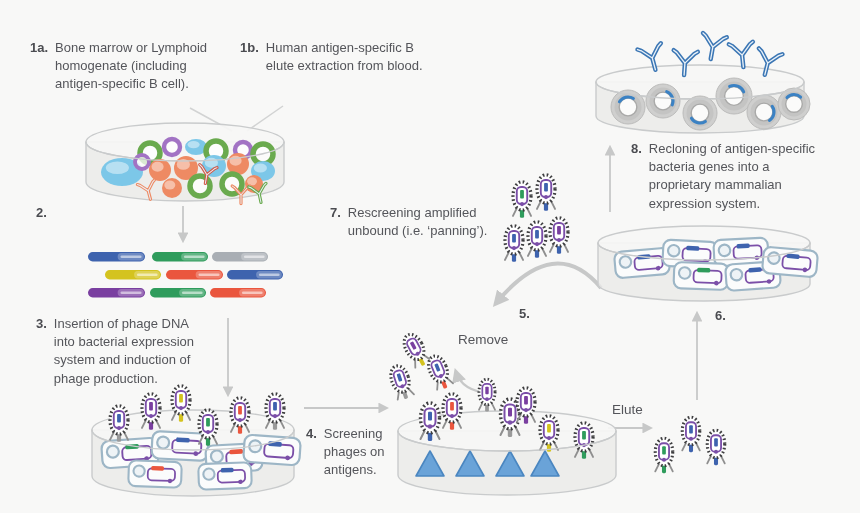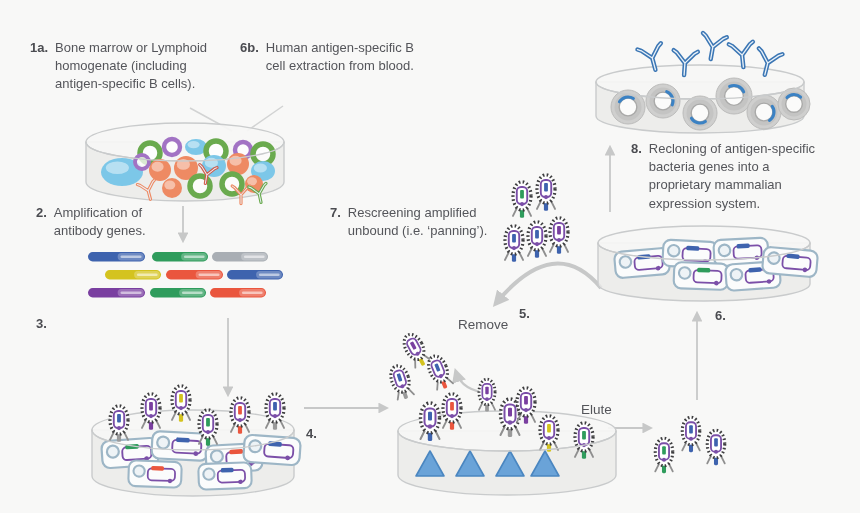--- a/index.html
+++ b/index.html
@@ -548,52 +548,57 @@
         <path d="M0,12 L0,1 M0,1 L-8,-8 M0,1 L8,-8 M-8,-8 L-11,-10 M8,-8 L11,-10" stroke="#3b76b4" stroke-width="4" fill="none" stroke-linecap="round"></path>
         <path d="M0,12 L0,1 M0,1 L-8,-8 M0,1 L8,-8 M-8,-8 L-11,-10 M8,-8 L11,-10" stroke="#e9f1f8" stroke-width="1.2" fill="none" stroke-linecap="round"></path>
       </g>
       <path d="M596,82 A104,17 0 0 0 804,82" fill="none" stroke="#c9cbcc" stroke-width="1.4"></path>
     </svg>
 
   <div class="step" style="left:30px;top:39px;width:206px">
     <span class="num">1a.</span>
     <span class="txt">Bone marrow or Lymphoid
 homogenate (including
-antigen-specific B cells).</span>
+antigen-specific B cell).</span>
   </div>
   <div class="step" style="left:240px;top:39px;width:210px">
-    <span class="num">6b.</span>
+    <span class="num">1b.</span>
     <span class="txt">Human antigen-specific B
-cell extraction from blood.</span>
+elute extraction from blood.</span>
   </div>
   <div class="step" style="left:36px;top:204px;width:150px">
     <span class="num">2.</span>
-    <span class="txt">Amplification of
-antibody genes.</span>
   </div>
   <div class="step" style="left:36px;top:315px;width:200px">
     <span class="num">3.</span>
+    <span class="txt">Insertion of phage DNA
+into bacterial expression
+system and induction of
+phage production.</span>
   </div>
   <div class="step" style="left:306px;top:425px;width:100px">
     <span class="num">4.</span>
+    <span class="txt">Screening
+phages on
+antigens.</span>
   </div>
   <div class="step" style="left:519px;top:305px;width:185px">
     <span class="num">5.</span>
   </div>
   <div class="step" style="left:715px;top:307px;width:130px">
     <span class="num">6.</span>
   </div>
   <div class="step" style="left:330px;top:204px;width:170px">
     <span class="num">7.</span>
     <span class="txt">Rescreening amplified
 unbound (i.e. ‘panning’).</span>
   </div>
   <div class="step" style="left:631px;top:140px;width:210px">
     <span class="num">8.</span>
     <span class="txt">Recloning of antigen-specific
 bacteria genes into a
 proprietary mammalian
 expression system.</span>
   </div>
 
-  <div class="flabel" style="left:458px;top:317px">Remove</div>
-  <div class="flabel" style="left:581px;top:402px">Elute</div>
+  <div class="flabel" style="left:458px;top:332px">Remove</div>
+  <div class="flabel" style="left:612px;top:402px">Elute</div>
 </div>
 
 </body></html>

